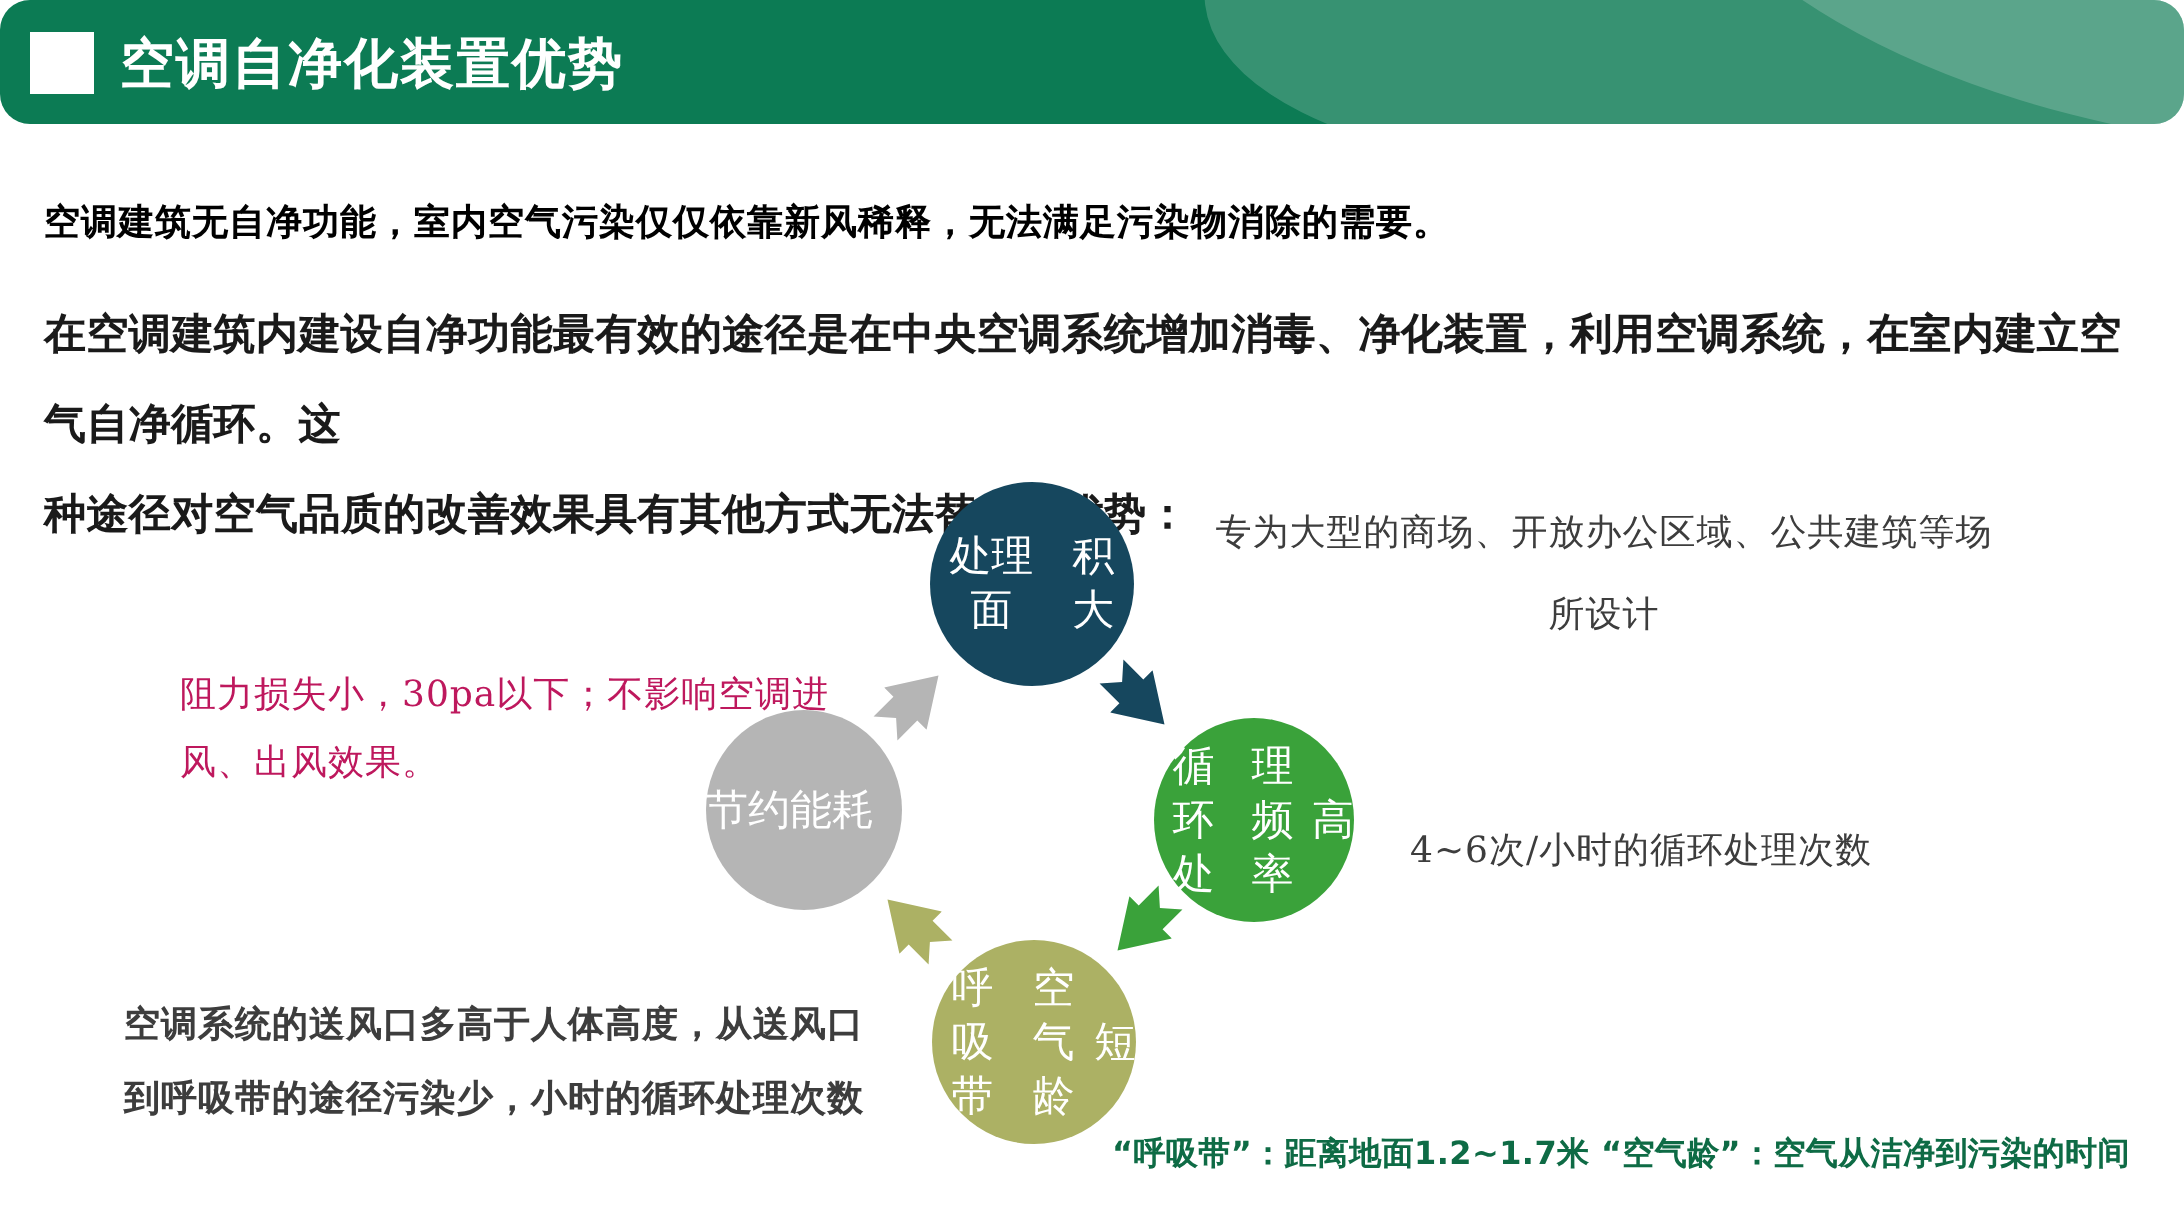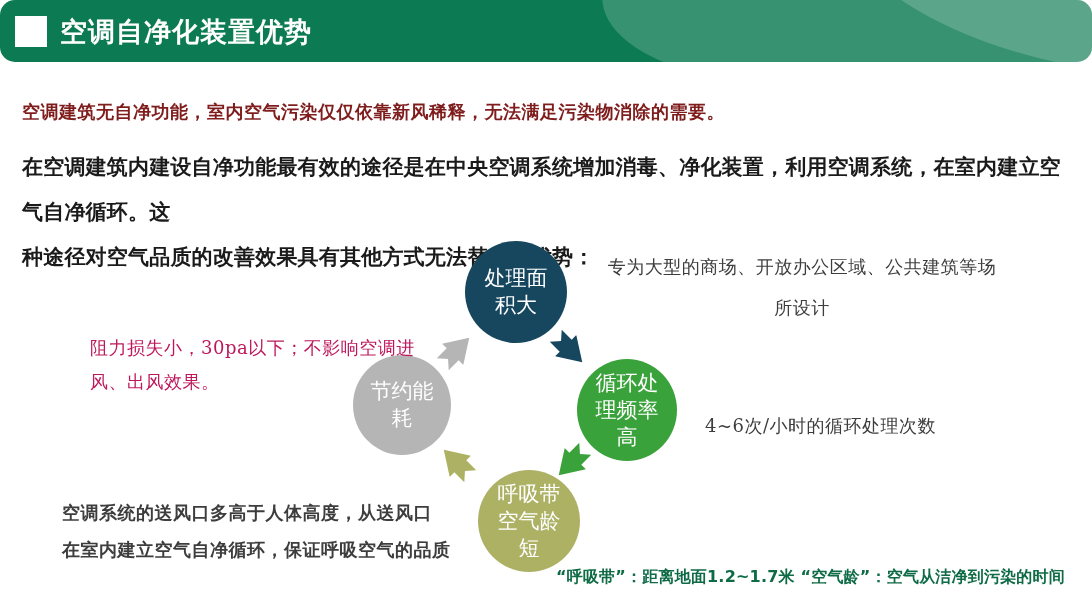--- a/index.html
+++ b/index.html
@@ -12,24 +12,24 @@
   .deco1 { left:600px; top:-165px; width:700px; height:250px; transform:rotate(-7deg); }
   .deco2 { left:830px; top:-195px; width:560px; height:265px; transform:rotate(9deg); }
   .header-bullet { position:absolute; left:15px; top:16px; width:32px; height:31px; background:#ffffff; }
   .header-title { position:absolute; left:60px; top:14px; font-family:"DejaVu Sans","Liberation Sans",sans-serif; font-weight:bold; font-size:27px; color:#ffffff; letter-spacing:1px; }
 
   
   .intro-highlight { position:absolute; left:22px; top:99px; width:1050px; font-size:18px; font-weight:bold; line-height:26px; letter-spacing:0.5px; }
   .intro-body { position:absolute; left:22px; top:144px; width:1052px; font-size:21px; font-weight:bold; line-height:45px; letter-spacing:0.2px; }
 
   
-  .node { position:absolute; border-radius:50%; color:#ffffff; display:flex; flex-direction:column; align-items:center; justify-content:center; text-align:center; font-size:21px; line-height:27px; }
+  .node { position:absolute; border-radius:50%; color:#ffffff; display:flex; flex-direction:row; align-items:center; justify-content:flex-start; text-align:center; font-size:21px; line-height:27px; }
   .node-top    { left:465px; top:241px; width:102px; height:102px; }
   .node-right  { left:577px; top:359px; width:100px; height:102px; }
-  .node-bottom { left:478px; top:470px; width:102px; height:102px; }
+  .node-bottom { left:466px; top:470px; width:102px; height:102px; }
   .node-left   { left:353px; top:355px; width:98px;  height:100px; }
 
   .arrow { position:absolute; width:38px; height:30px; }
   .arrow svg { display:block; }
   .arrow-top-right    { left:550px; top:334px; transform:rotate(45deg); }
   .arrow-right-bottom { left:553px; top:447px; transform:rotate(135deg); }
   .arrow-bottom-left  { left:438px; top:448px; transform:rotate(-135deg); }
   .arrow-left-top     { left:437px; top:336px; transform:rotate(-45deg); }
 
   
@@ -47,21 +47,21 @@
 
 <div class="slide">
 
   <div class="header" style="background: rgb(12, 123, 84); border-radius: 15px;">
     <div class="deco deco1"></div>
     <div class="deco deco2"></div>
     <div class="header-bullet" style="background: rgb(255, 255, 255);"></div>
     <div class="header-title">空调自净化装置优势</div>
   </div>
 
-  <div class="intro-highlight" style="color: #7f1d1d;">空调建筑无自净功能，室内空气污染仅仅依靠新风稀释，无法满足污染物消除的需要。</div>
+  <div class="intro-highlight" style="color: #000000;">空调建筑无自净功能，室内空气污染仅仅依靠新风稀释，无法满足污染物消除的需要。</div>
   <div class="intro-body" style="color: rgb(26, 26, 26);">
     <div>在空调建筑内建设自净功能最有效的途径是在中央空调系统增加消毒、净化装置，利用空调系统，在室内建立空气自净循环。这</div>
     <div>种途径对空气品质的改善效果具有其他方式无法替代的优势：</div>
   </div>
 
   <div class="node node-top" style="background: rgb(22, 71, 94);">
     <span>处理面</span>
     <span>积大</span>
   </div>
   <div class="node node-right" style="background: rgb(58, 162, 58);">
@@ -104,18 +104,18 @@
     <div>专为大型的商场、开放办公区域、公共建筑等场</div>
     <div>所设计</div>
   </div>
   <div class="ann ann-left" style="color: #be185d;">
     <div>阻力损失小，30pa以下；不影响空调进</div>
     <div>风、出风效果。</div>
   </div>
   <div class="ann ann-right" style="color: rgb(61, 61, 61);">4~6次/小时的循环处理次数</div>
   <div class="ann ann-bottom-left" style="color: rgb(61, 61, 61);">
     <div>空调系统的送风口多高于人体高度，从送风口</div>
-    <div>在室内建立空气自净循环，保证呼吸空气的品质</div>
+    <div>到呼吸带的途径污染少，小时的循环处理次数</div>
   </div>
 
   <div class="footnote" style="color: rgb(14, 107, 69);">“呼吸带”：距离地面1.2~1.7米 “空气龄”：空气从洁净到污染的时间</div>
 
 </div>
 
 </body></html>

